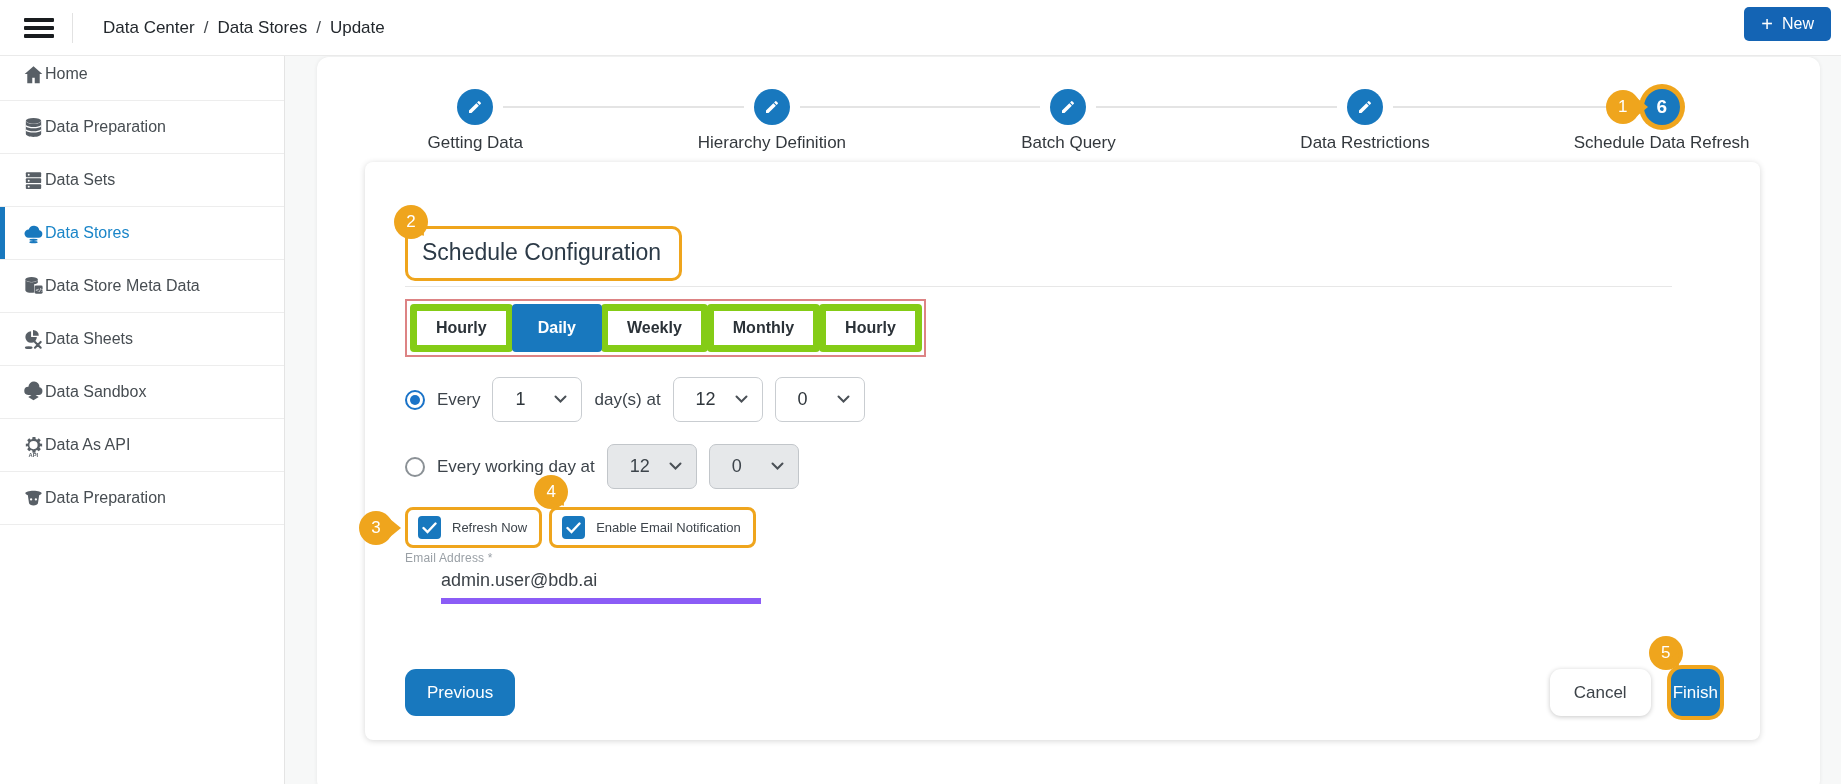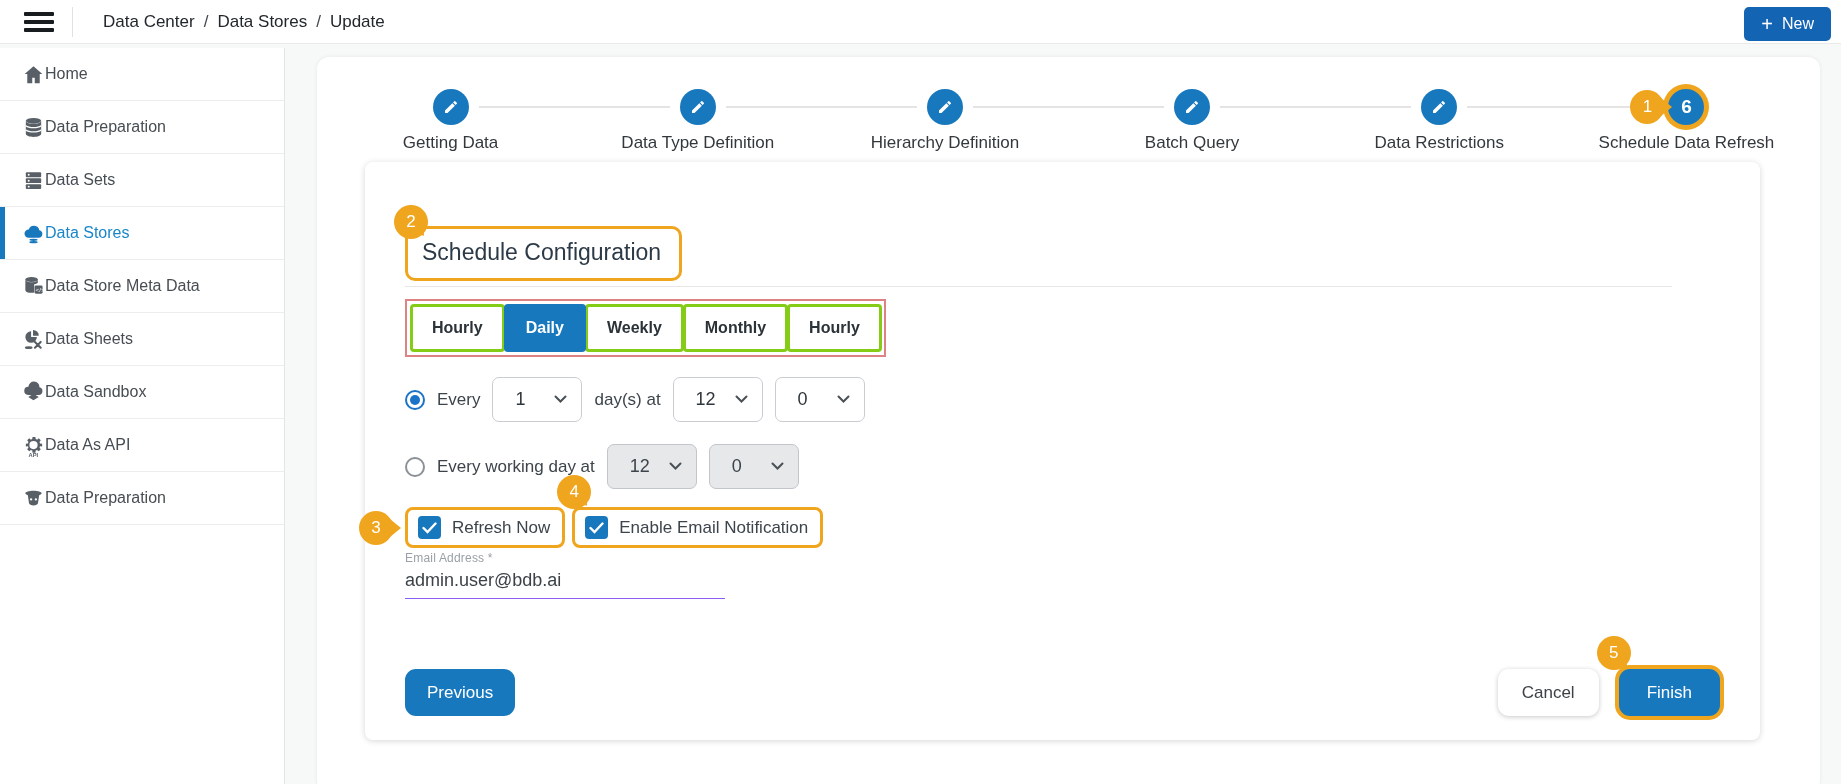--- a/index.html
+++ b/index.html
@@ -1,20 +1,20 @@
 <!DOCTYPE html>
 <html><head>
 <meta charset="utf-8">
 <style>
   * { margin:0; padding:0; box-sizing:border-box; }
   html,body { width:1841px; height:784px; }
   body { font-family:"Liberation Sans", sans-serif; background:#f7f8f8; position:relative; overflow:hidden; color:#2c3338; }
 
   
-  .topbar { position:absolute; top:0; left:0; right:0; height:44px; background:#fff; border-bottom:1px solid #eaeaea; display:flex; align-items:center; z-index:30; }
+  .topbar { position:absolute; top:0; left:0; right:0; height:56px; background:#fff; border-bottom:1px solid #eaeaea; display:flex; align-items:center; z-index:30; }
   .hamburger { width:30px; height:20px; margin-left:24px; display:flex; flex-direction:column; justify-content:space-between; cursor:pointer; }
   .hamburger span { display:block; height:4px; background:#191c1f; border-radius:1px; }
   .tb-divider { width:1px; height:30px; background:#e2e2e2; margin:0 0 0 18px; }
   .breadcrumb { margin-left:30px; font-size:17px; font-weight:500; color:#23282d; display:flex; gap:9px; }
   .breadcrumb .sep { color:#44494e; }
   .btn-new { position:absolute; right:10px; top:7px; height:34px; padding:0 17px; background:#1464b4; color:#fff; border:none; border-radius:5px; font-size:16px; display:flex; align-items:center; gap:9px; cursor:pointer; font-family:inherit; }
   .btn-new .plus { font-size:20px; font-weight:400; line-height:1; }
 
   
   .sidebar { position:absolute; top:48px; left:0; width:285px; bottom:0; background:#fff; border-right:1px solid #e4e4e4; z-index:20; }
@@ -49,54 +49,54 @@
   .inner-card { position:absolute; left:48px; right:60px; top:105px; height:578px; background:#fff; border-radius:8px; box-shadow:0 1px 6px rgba(0,0,0,.16); padding:0 40px; }
 
   .heading-box { margin-top:64px; display:inline-block; position:relative; border:3px solid #efa51d; border-radius:10px; padding:10px 18px 12px 14px; }
   .heading-box h2 { font-size:23px; font-weight:400; color:#2c3a47; }
   .balloon-2 { top:-24px; left:-14px; }
 
   .divider { margin-top:5px; width:calc(100% - 48px); border-top:1px solid #e7e7e7; }
 
   .tabs-outline { margin-top:12px; display:inline-flex; border:2px solid #dd8384; padding:3px; }
   .tabs { display:flex; }
-  .tab { height:48px; padding:0 19px; background:#fff; border:3px solid #84cc16; display:flex; align-items:center; font-size:16px; font-weight:700; color:#2b3238; cursor:pointer; border-radius:4px; margin-right:-1px; }
+  .tab { height:48px; padding:0 19px; background:#fff; border:7px solid #84cc16; display:flex; align-items:center; font-size:16px; font-weight:700; color:#2b3238; cursor:pointer; border-radius:4px; margin-right:-1px; }
   .tab.active { background:#1878be; color:#fff; border-color:#1878be; z-index:2; }
 
   .sched-row { display:flex; align-items:center; gap:12px; font-size:17px; color:#3d444b; }
   .row-every { margin-top:20px; }
   .row-working { margin-top:22px; }
 
   .radio { width:20px; height:20px; border-radius:50%; border:2px solid #8b9196; position:relative; flex:0 0 auto; cursor:pointer; background:#fff; }
   .radio.checked { border-color:#1a73c8; }
   .radio.checked::after { content:''; position:absolute; inset:3px; border-radius:50%; background:#1a73c8; }
 
   .sel { width:90px; height:45px; border:1px solid #c9cdd1; border-radius:7px; background:#fff; display:flex; align-items:center; justify-content:space-between; padding:0 14px 0 22px; font-size:18px; color:#2f363c; cursor:pointer; }
   .sel.disabled { background:#e6e8ea; border-color:#c2c6ca; color:#3d444b; }
   .sel .chev { display:flex; }
 
   .check-row { margin-top:18px; display:flex; gap:7px; position:relative; }
   .check-box-outline { border:3px solid #efa51d; border-radius:8px; padding:6px 12px 6px 10px; display:flex; align-items:center; gap:11px; position:relative; background:#fff; }
   .checkbox { width:23px; height:23px; background:#1878be; border-radius:4px; display:flex; align-items:center; justify-content:center; cursor:pointer; }
   .checkbox svg { width:15px; height:12px; }
-  .check-label { font-size:17px; color:#3d444b; }
+  .check-label { font-size:13px; color:#3d444b; }
   .balloon-3 { left:-46px; top:4px; }
   .balloon-4 { left:-18px; top:-35px; }
 
   .email-field { margin-top:3px; width:320px; }
   .email-label { font-size:12px; color:#9aa0a6; letter-spacing:.2px; }
-  .email-input { display:block; width:100%; border:none; border-bottom:1px solid #8b5cf6; font-size:18px; color:#3c4248; padding:5px 0 7px 0; font-family:inherit; background:transparent; outline:none; }
+  .email-input { display:block; width:100%; border:none; border-bottom:6px solid #8b5cf6; font-size:18px; color:#3c4248; padding:5px 0 7px 0; font-family:inherit; background:transparent; outline:none;margin-left:36px; }
 
   .footer-row { position:absolute; left:40px; right:40px; bottom:24px; display:flex; justify-content:space-between; align-items:center; }
   .btn { height:47px; border-radius:11px; font-size:17px; padding:0 20px; border:none; cursor:pointer; font-family:inherit; }
   .btn-prev { background:#1878be; color:#fff; padding:0 22px; }
   .right-btns { display:flex; gap:20px; align-items:center; }
   .btn-cancel { background:#fff; color:#3c4248; box-shadow:0 1px 5px rgba(0,0,0,.22); padding:0 24px; }
   .finish-wrap { position:relative; }
-  .btn-finish { background:#1878be; color:#fff; box-shadow:0 0 0 4px #efa51d; padding:0 28px; }
+  .btn-finish { background:#1878be; color:#fff; box-shadow:0 0 0 4px #efa51d; padding:0 2px; }
   .balloon-5 { left:-22px; top:-33px; }
 </style>
 </head>
 <body>
 
 <header class="topbar">
   <div class="hamburger">
       <span></span>
       <span></span>
       <span></span>
@@ -203,28 +203,20 @@
           </svg>
         </div>
       <div class="step-label">Getting Data</div>
     </div>
     <div class="step">
       <div class="step-circle">
           <svg viewBox="0 0 24 24">
             <path d="M3 17.25V21h3.75L17.81 9.94l-3.75-3.75L3 17.25zM20.71 7.04a1 1 0 0 0 0-1.41l-2.34-2.34a1 1 0 0 0-1.41 0l-1.83 1.83 3.75 3.75 1.83-1.83z"></path>
           </svg>
         </div>
-      <div class="step-label">Data Type Definition</div>
-    </div>
-    <div class="step">
-      <div class="step-circle">
-          <svg viewBox="0 0 24 24">
-            <path d="M3 17.25V21h3.75L17.81 9.94l-3.75-3.75L3 17.25zM20.71 7.04a1 1 0 0 0 0-1.41l-2.34-2.34a1 1 0 0 0-1.41 0l-1.83 1.83 3.75 3.75 1.83-1.83z"></path>
-          </svg>
-        </div>
       <div class="step-label">Hierarchy Definition</div>
     </div>
     <div class="step">
       <div class="step-circle">
           <svg viewBox="0 0 24 24">
             <path d="M3 17.25V21h3.75L17.81 9.94l-3.75-3.75L3 17.25zM20.71 7.04a1 1 0 0 0 0-1.41l-2.34-2.34a1 1 0 0 0-1.41 0l-1.83 1.83 3.75 3.75 1.83-1.83z"></path>
           </svg>
         </div>
       <div class="step-label">Batch Query</div>
     </div>

